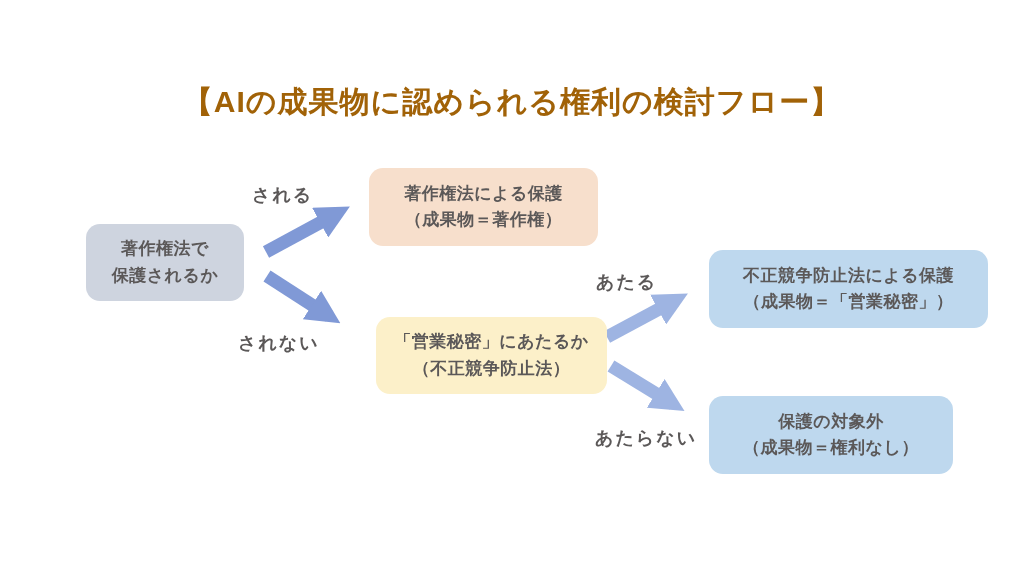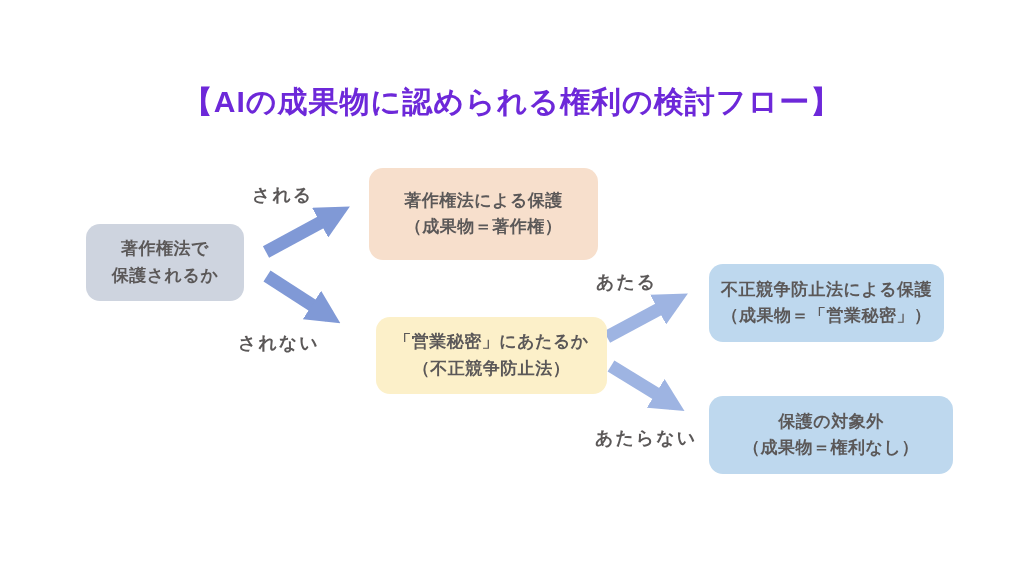--- a/index.html
+++ b/index.html
@@ -17,41 +17,41 @@
   }
   .title {
     position: absolute;
     left: 0;
     top: 82px;
     width: 100%;
     text-align: center;
     font-size: 30px;
     font-weight: bold;
     letter-spacing: 1px;
-    color: #6d28d9;
+    color: #a16207;
     white-space: nowrap;
   }
   .node {
     position: absolute;
     border-radius: 14px;
     display: flex;
     flex-direction: column;
     justify-content: center;
     align-items: center;
     text-align: center;
     font-weight: bold;
     font-size: 17px;
     line-height: 1.55;
     color: #5b5858;
     letter-spacing: 0.5px;
   }
   .node-gray   { left: 86px;  top: 224px; width: 158px; height: 77px; background: #ced4df; }
-  .node-peach  { left: 369px; top: 168px; width: 229px; height: 92px; background: #f7dfcc; }
+  .node-peach  { left: 369px; top: 168px; width: 229px; height: 78px; background: #f7dfcc; }
   .node-yellow { left: 376px; top: 317px; width: 231px; height: 77px; background: #fcf0c9; }
-  .node-blue-1 { left: 709px; top: 264px; width: 235px; height: 78px; background: #bed8ee; }
+  .node-blue-1 { left: 709px; top: 250px; width: 279px; height: 78px; background: #bed8ee; }
   .node-blue-2 { left: 709px; top: 396px; width: 244px; height: 78px; background: #bed8ee; }
   .node .line { display: block; white-space: nowrap; }
   .edge-label {
     position: absolute;
     font-size: 18px;
     font-weight: bold;
     color: #5b5858;
     letter-spacing: 2px;
     white-space: nowrap;
   }

